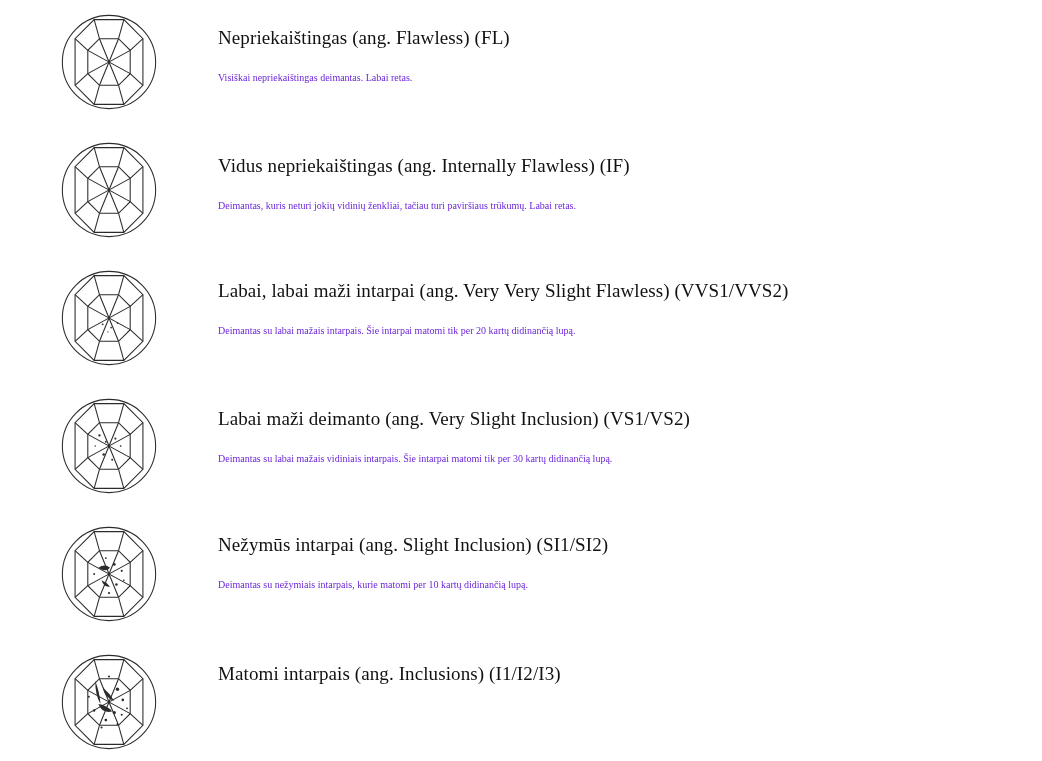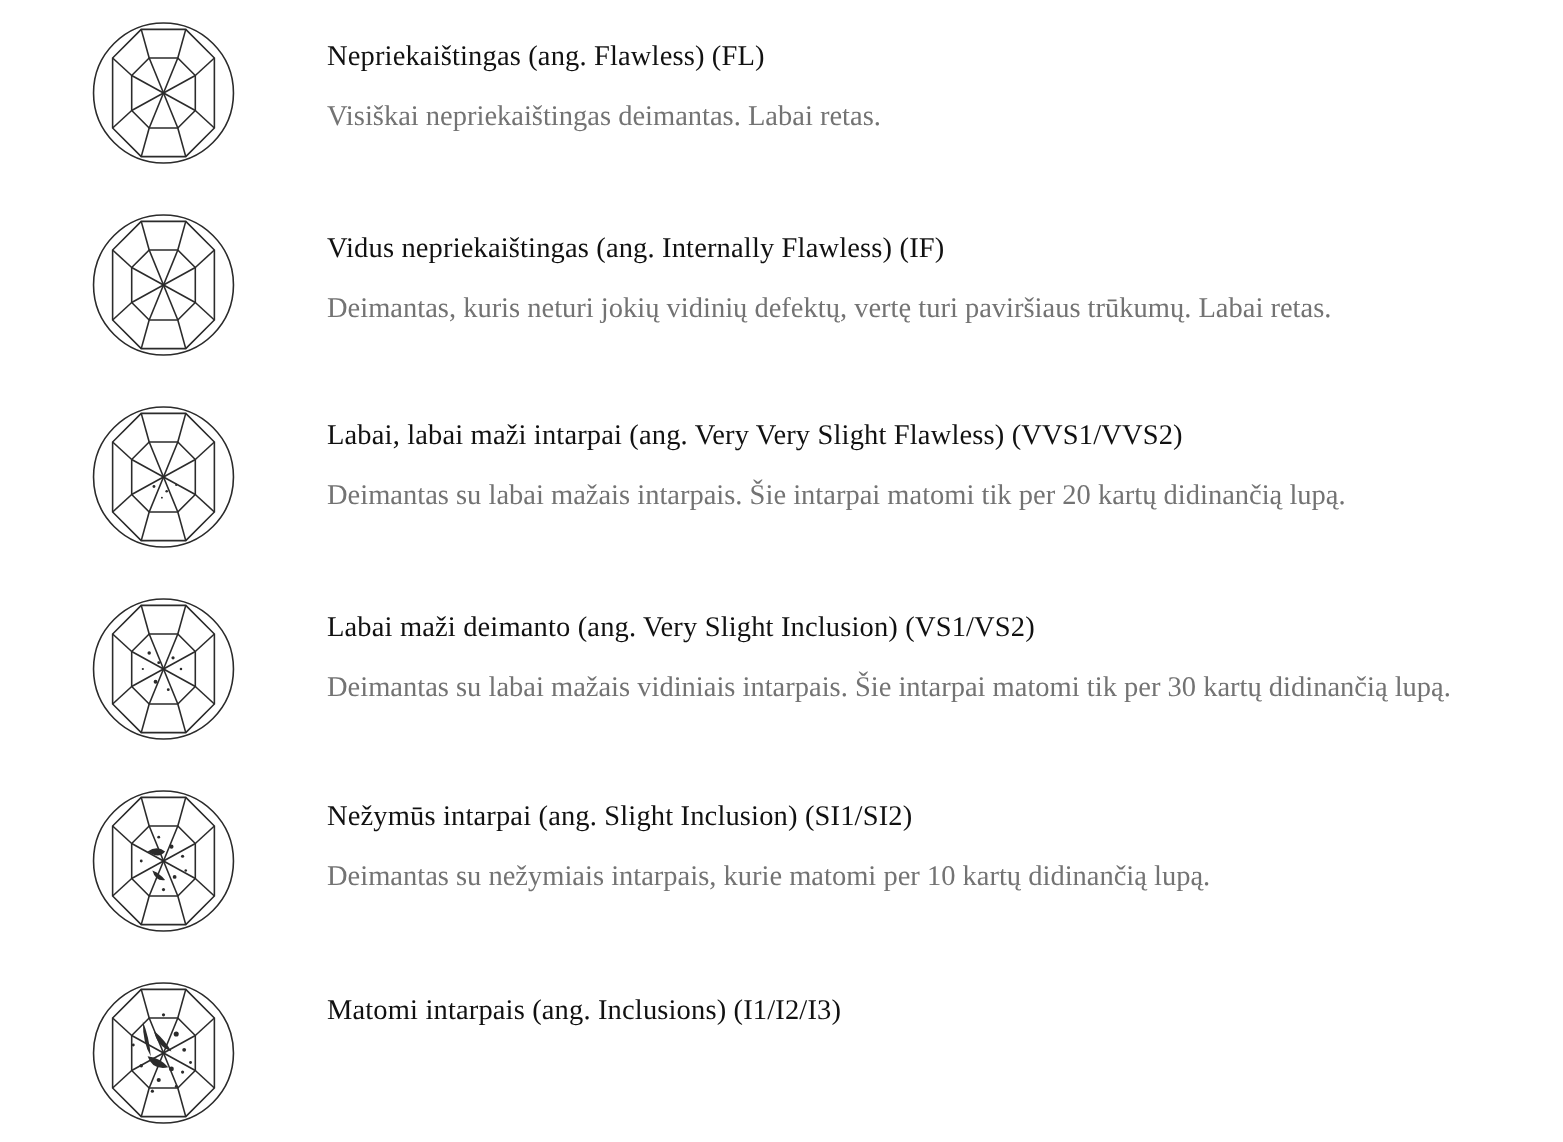--- a/index.html
+++ b/index.html
@@ -42,23 +42,23 @@
     font-family: "Liberation Serif", serif;
     font-size: 19px;
     line-height: 26px;
     color: #111111;
     margin: 0 0 12px 0;
     font-weight: normal;
     letter-spacing: 0.1px;
   }
   .row-desc {
     font-family: "Liberation Serif", serif;
-    font-size: 19px;
+    font-size: 10px;
     line-height: 30px;
-    color: #737373;
+    color: #6d28d9;
     margin: 0;
     max-width: 810px;
   }
   
   .clarity-row.r0 .text-cell { padding-top: 19px; }
   .clarity-row.r1 .text-cell { padding-top: 19px; }
   .clarity-row.r2 .text-cell { padding-top: 16px; }
   .clarity-row.r3 .text-cell { padding-top: 16px; }
   .clarity-row.r4 .text-cell { padding-top: 14px; }
   .clarity-row.r5 .text-cell { padding-top: 15px; }
@@ -114,21 +114,21 @@
           <line x1="18" y1="28" x2="30" y2="39"></line>
           <line x1="41" y1="28" x2="59" y2="72"></line>
           <line x1="59" y1="28" x2="41" y2="72"></line>
           <line x1="30" y1="39" x2="70" y2="61"></line>
           <line x1="30" y1="61" x2="70" y2="39"></line>
         </g>
       </svg>
     </div>
     <div class="text-cell">
       <div class="row-title">Vidus nepriekaištingas (ang. Internally Flawless) (IF)</div>
-      <div class="row-desc">Deimantas, kuris neturi jokių vidinių defektų, vertę turi paviršiaus trūkumų. Labai retas.</div>
+      <div class="row-desc">Deimantas, kuris neturi jokių vidinių ženkliai, tačiau turi paviršiaus trūkumų. Labai retas.</div>
     </div>
   </div>
 
   <div class="clarity-row r2">
     <div class="diamond-cell">
       <svg class="diamond-svg" width="106" height="106" viewBox="0 0 100 100">
         <g fill="none" stroke="#2b2b2b" stroke-width="1">
           <circle cx="50" cy="50" r="44"></circle>
           <polygon points="36,10 64,10 82,28 82,72 64,90 36,90 18,72 18,28"></polygon>
           <polygon points="41,28 59,28 70,39 70,61 59,72 41,72 30,61 30,39"></polygon>

